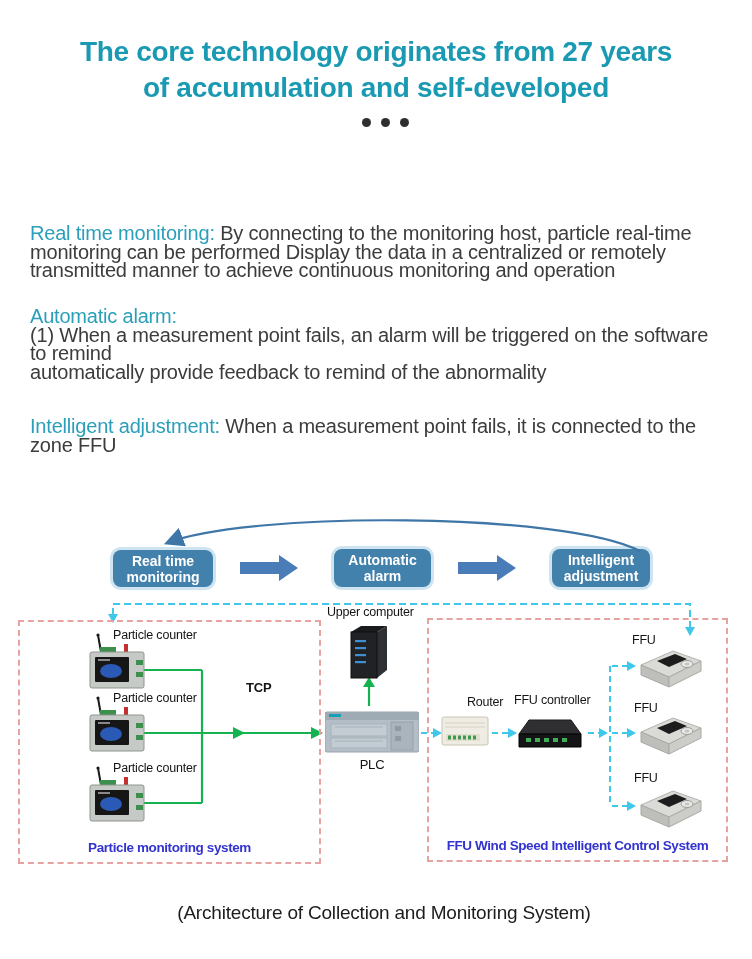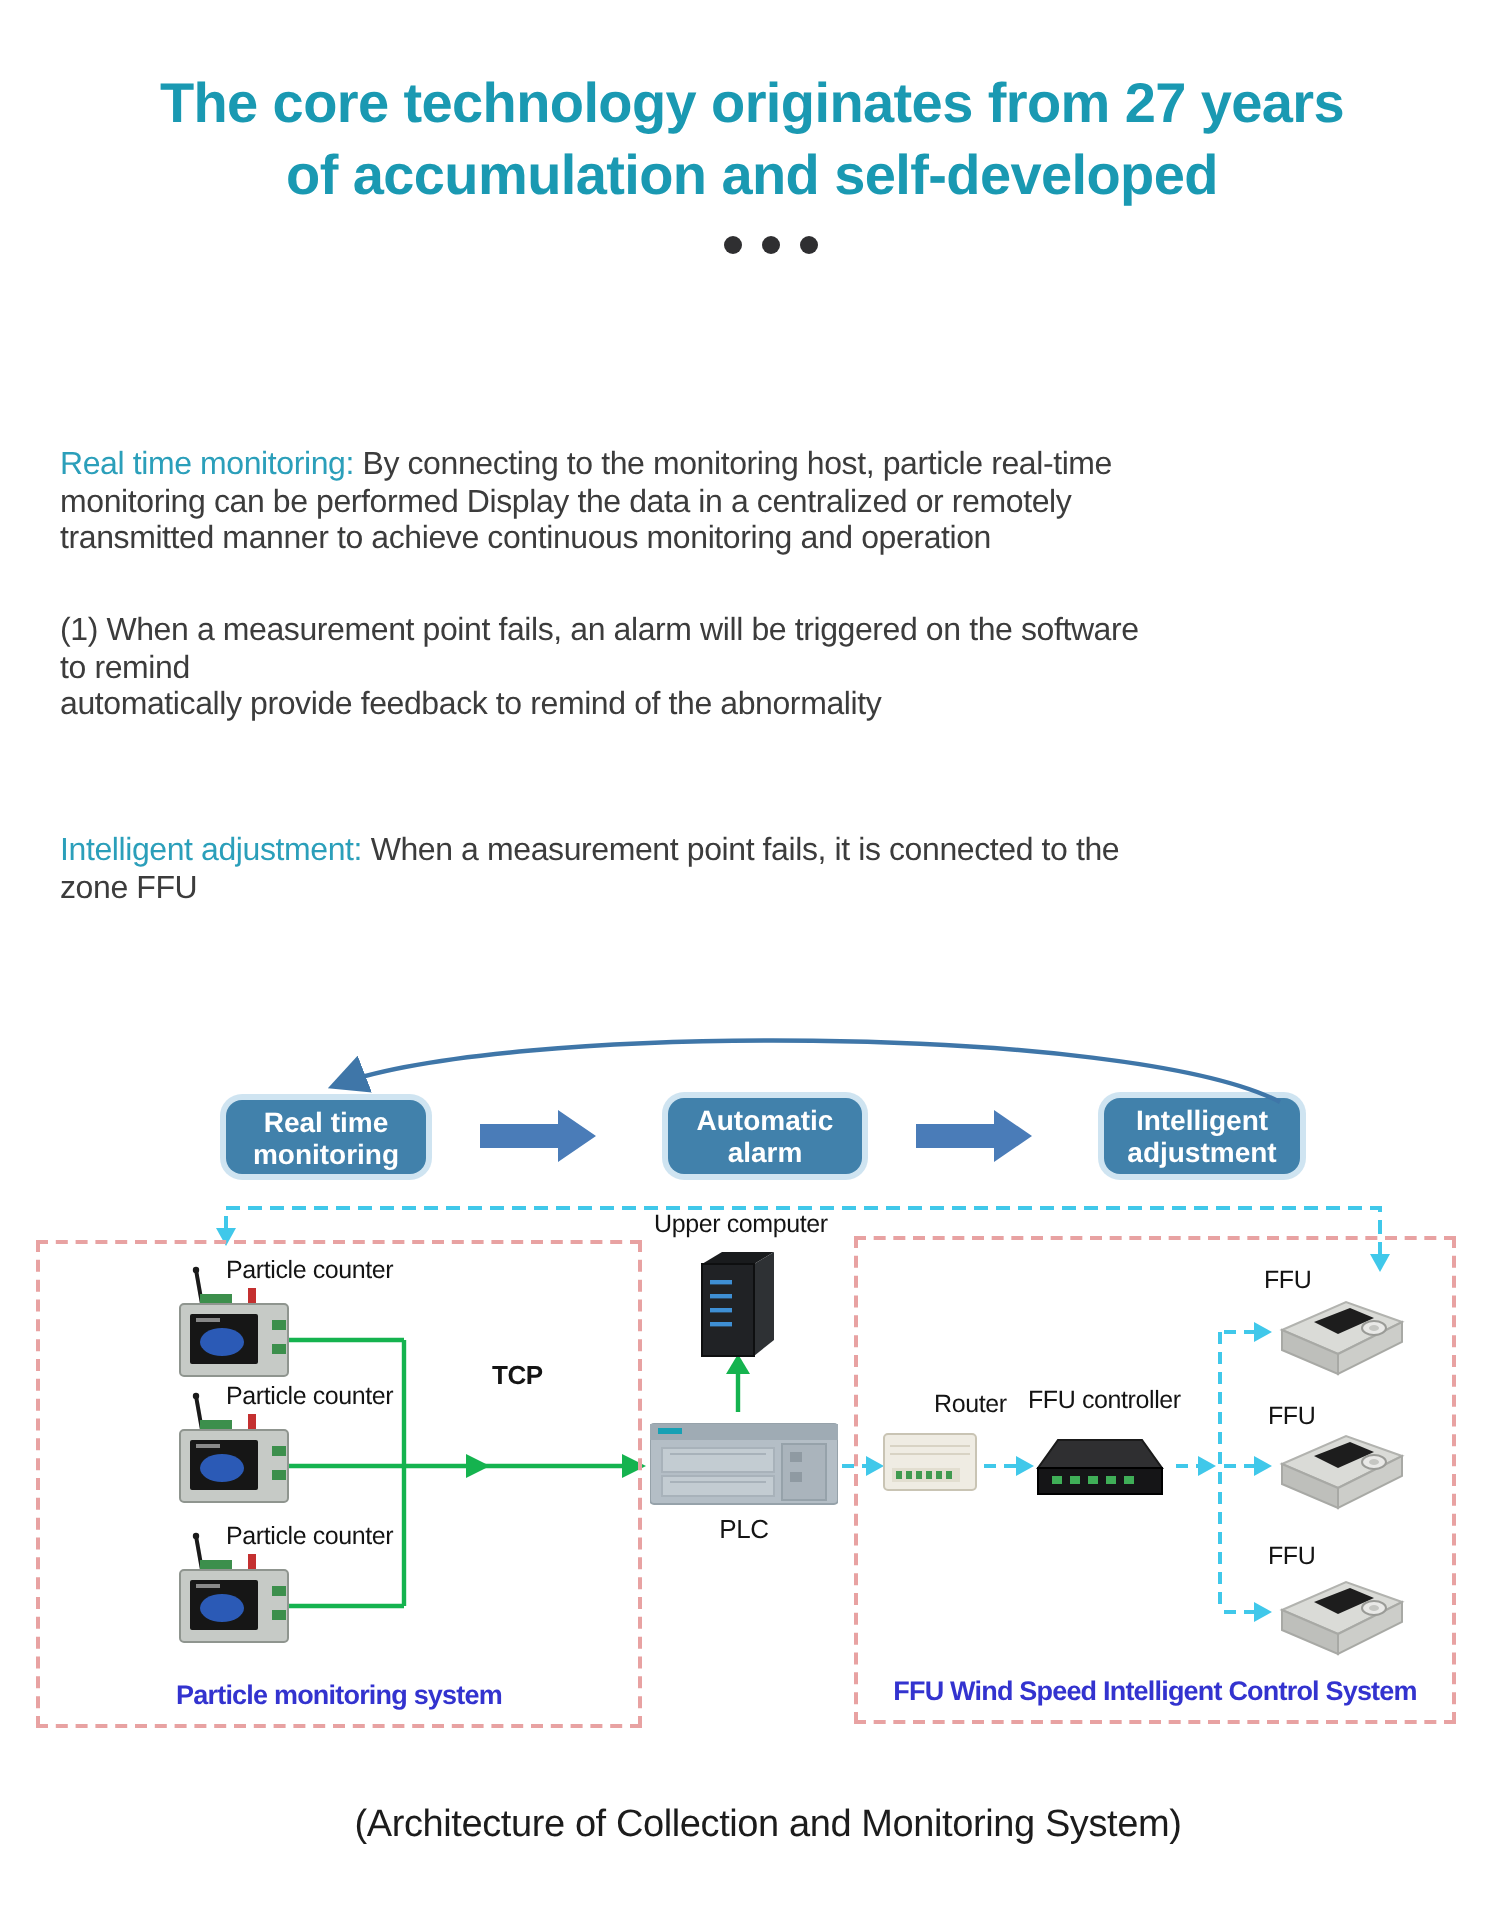--- a/index.html
+++ b/index.html
@@ -13,21 +13,21 @@
   .title {
     position:absolute; left:0; top:34px; width:752px;
     text-align:center; color:#1a99b2; font-weight:bold;
     font-size:28px; line-height:36px; letter-spacing:-0.3px;
   }
   .dots { position:absolute; left:362px; top:118px; display:flex; gap:10px; }
   .dots i { width:9px; height:9px; border-radius:50%; background:#2f2f31; }
   
   .para {
     position:absolute; left:30px; width:700px;
-    font-size:16px; line-height:18.5px; letter-spacing:-0.2px;
+    font-size:20px; line-height:18.5px; letter-spacing:-0.2px;
     color:#3c3c3c; white-space:nowrap;
   }
   .para .pline { display:block; }
   .plabel { color:#2b9fba; }
   
   .flowbox {
     position:absolute; background:#4181ab; border-radius:8px;
     box-shadow:0 0 0 3px rgba(168,205,229,.55);
     color:#ffffff; font-weight:bold; font-size:14px; line-height:16px;
     display:flex; flex-direction:column; align-items:center; justify-content:center;
@@ -65,20 +65,21 @@
       <i></i>
     </div>
 
   <div class="para" style="top:224px">
     <span class="pline"><span class="plabel">Real time monitoring:</span> <span>By connecting to the monitoring host, particle real-time</span></span>
     <span class="pline">monitoring can be performed Display the data in a centralized or remotely</span>
     <span class="pline">transmitted manner to achieve continuous monitoring and operation</span>
   </div>
 
   <div class="para" style="top:307px">
+    <span class="pline plabel">Automatic alarm:</span>
     <span class="pline">(1) When a measurement point fails, an alarm will be triggered on the software</span>
     <span class="pline">to remind</span>
     <span class="pline">automatically provide feedback to remind of the abnormality</span>
   </div>
 
   <div class="para" style="top:417px">
     <span class="pline"><span class="plabel">Intelligent adjustment:</span> <span>When a measurement point fails, it is connected to the</span></span>
     <span class="pline">zone FFU</span>
   </div>
 

